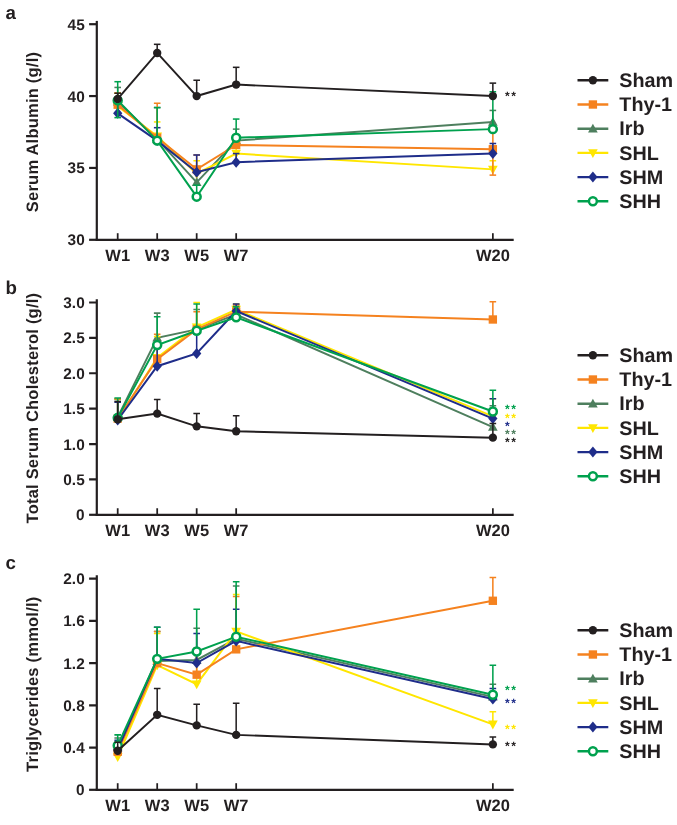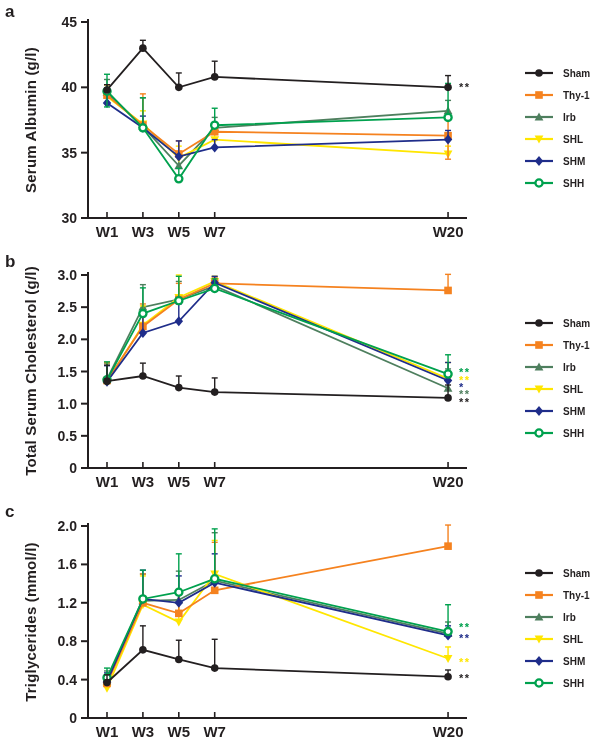--- a/index.html
+++ b/index.html
@@ -13,21 +13,21 @@
   .ylabel{position:absolute;left:30px;top:120px;transform:translate(-50%,-50%) rotate(-90deg);
           font-size:15px;font-weight:700;white-space:nowrap;color:#231f20;letter-spacing:0.2px;}
   #panel-b .ylabel{top:121px;}
   #panel-c .ylabel{top:122px;}
   svg.chart{position:absolute;left:0;top:0;}
   .tick{font-size:14px;font-weight:700;fill:#231f20;font-family:"Liberation Sans",sans-serif;}
   .xtick{font-size:15px;font-weight:700;fill:#231f20;font-family:"Liberation Sans",sans-serif;}
   .sig{font-size:11px;font-weight:700;letter-spacing:1.5px;font-family:"Liberation Sans",sans-serif;}
   .legend{position:absolute;left:524px;top:62px;display:flex;flex-direction:column;}
   .legend-row{display:flex;align-items:center;height:22px;}
-  .legend-label{font-size:10px;font-weight:700;color:#231f20;margin-left:9px;}
+  .legend-label{font-size:18px;font-weight:700;color:#231f20;margin-left:9px;}
 </style>
 </head>
 <body>
 
 <div class="fig">
 
   <section class="panel" id="panel-a">
     <div class="panel-letter">a</div>
     <div class="ylabel">Serum Albumin (g/l)</div>
     <svg class="chart" id="chart-0" width="615" height="250">

